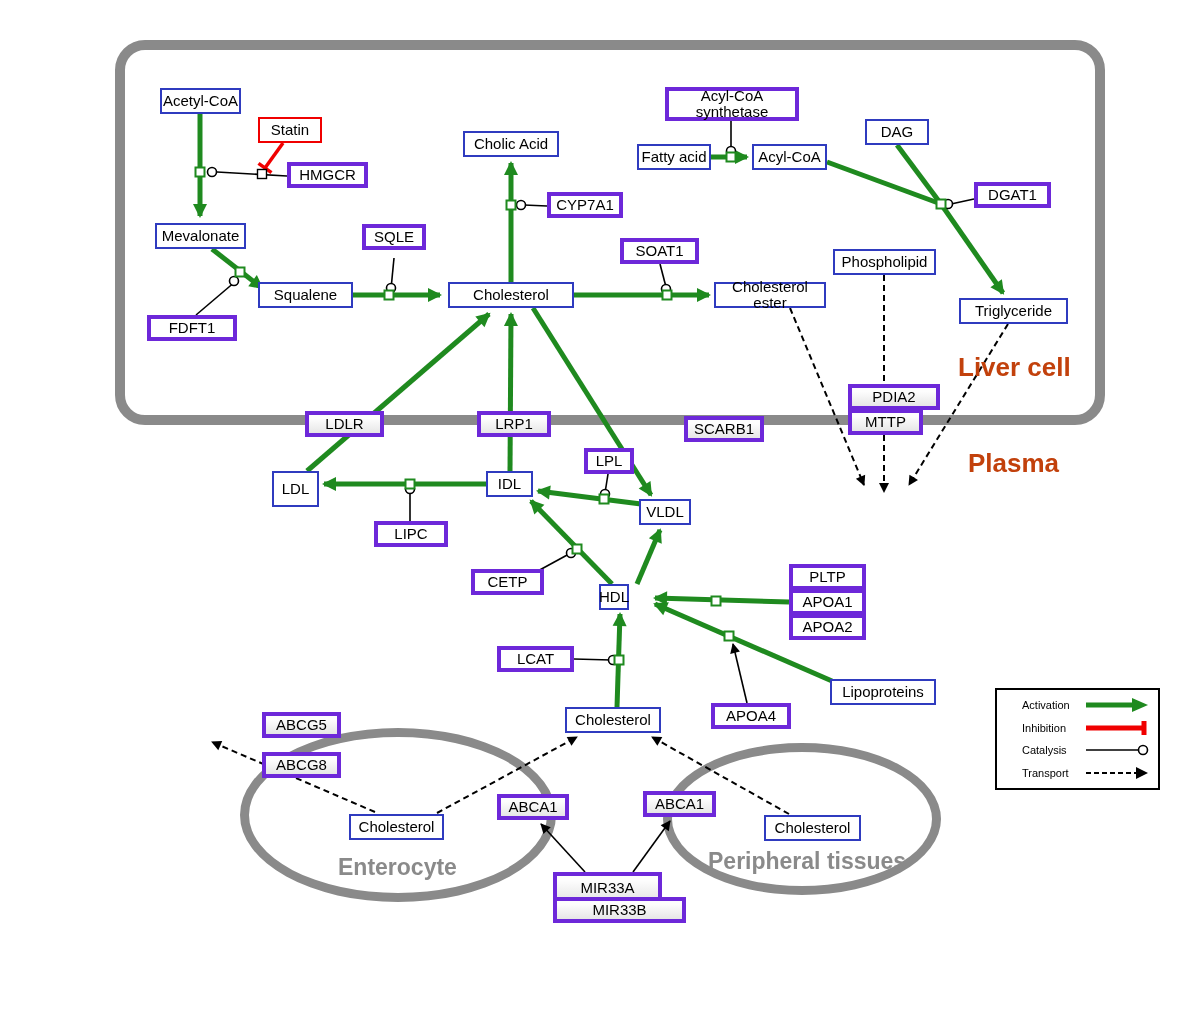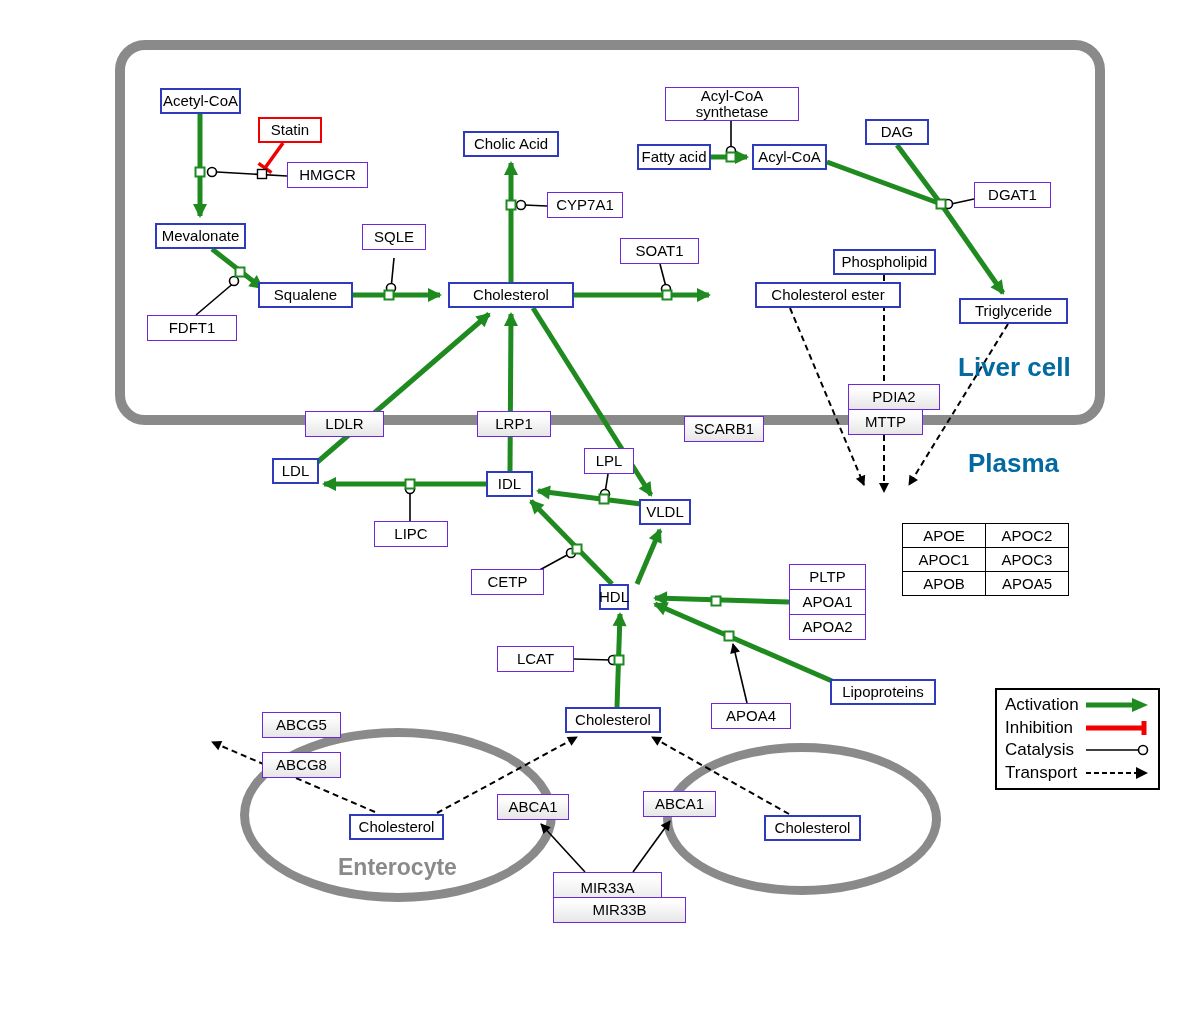--- a/index.html
+++ b/index.html
@@ -4,33 +4,33 @@
 <style>
   html,body{margin:0;padding:0;background:#fff;}
   #canvas{position:relative;width:1200px;height:1013px;background:#fff;overflow:hidden;
           font-family:"Liberation Sans",sans-serif;}
   .comp{position:absolute;box-sizing:border-box;background:transparent;}
   #liver-cell{left:115px;top:40px;width:990px;height:385px;border:10px solid #8a8a8a;border-radius:30px;}
   #enterocyte-cell{left:240px;top:728px;width:316px;height:174px;border:9px solid #8a8a8a;border-radius:50%;}
   #peripheral-cell{left:663px;top:743px;width:278px;height:152px;border:9px solid #8a8a8a;border-radius:50%;}
   svg.edges{position:absolute;left:0;top:0;z-index:2;}
   .node{position:absolute;z-index:3;box-sizing:border-box;display:flex;align-items:center;justify-content:center;
-        background:#fff;border:1px solid #6d28d9;font-size:15px;line-height:16px;color:#000;text-align:center;}
+        background:#fff;border:4px solid #6d28d9;font-size:15px;line-height:16px;color:#000;text-align:center;}
   .metab{border:2px solid #2f3bbf;}
   .drug{border:2px solid #f00000;}
   .gene{background:linear-gradient(#fdfdfd 20%,#e6e6e6);}
-  .comp-label{position:absolute;z-index:3;font-weight:bold;color:#0369a1;}
+  .comp-label{position:absolute;z-index:3;font-weight:bold;color:#c2410c;}
   .big{font-size:26px;}
   .mid{font-size:23px;color:#8a8a8a;}
   #apo-table{position:absolute;left:903px;top:523px;z-index:3;display:grid;grid-template-columns:83px 83px;}
   #apo-table div{box-sizing:border-box;height:25px;border:1px solid #000;background:#fff;display:flex;
         align-items:center;justify-content:center;font-size:15px;margin:0 0 -1px -1px;}
   #legend{position:absolute;left:995px;top:688px;width:165px;height:102px;z-index:3;border:2px solid #000;
         background:#fff;box-sizing:border-box;padding:4px 8px;display:flex;flex-direction:column;justify-content:space-around;}
-  .lrow{display:flex;align-items:center;justify-content:space-between;font-size:17px;}
+  .lrow{display:flex;align-items:center;justify-content:space-between;font-size:11px;margin-left:17px;}
 </style>
 </head>
 <body>
 
 <div id="canvas">
 
   <div class="comp" id="liver-cell"></div>
   <div class="comp" id="enterocyte-cell"></div>
   <div class="comp" id="peripheral-cell"></div>
 
@@ -135,71 +135,64 @@
   <div class="node drug" style="left:258px;top:117px;width:64px;height:26px">Statin</div>
   <div class="node" style="left:287px;top:162px;width:81px;height:26px">HMGCR</div>
   <div class="node metab" style="left:155px;top:223px;width:91px;height:26px">Mevalonate</div>
   <div class="node metab" style="left:463px;top:131px;width:96px;height:26px">Cholic Acid</div>
   <div class="node" style="left:547px;top:192px;width:76px;height:26px">CYP7A1</div>
   <div class="node" style="left:362px;top:224px;width:64px;height:26px">SQLE</div>
   <div class="node metab" style="left:258px;top:282px;width:95px;height:26px">Squalene</div>
   <div class="node" style="left:147px;top:315px;width:90px;height:26px">FDFT1</div>
   <div class="node metab" style="left:448px;top:282px;width:126px;height:26px">Cholesterol</div>
   <div class="node" style="left:620px;top:238px;width:79px;height:26px">SOAT1</div>
-  <div class="node metab" style="left:755px;top:282px;width:146px;height:26px">Cholesterol ester</div>
+  <div class="node metab" style="left:714px;top:282px;width:112px;height:26px">Cholesterol ester</div>
   <div class="node" style="left:665px;top:87px;width:134px;height:34px">Acyl-CoA synthetase</div>
   <div class="node metab" style="left:637px;top:144px;width:74px;height:26px">Fatty acid</div>
   <div class="node metab" style="left:752px;top:144px;width:75px;height:26px">Acyl-CoA</div>
   <div class="node metab" style="left:865px;top:119px;width:64px;height:26px">DAG</div>
   <div class="node" style="left:974px;top:182px;width:77px;height:26px">DGAT1</div>
   <div class="node metab" style="left:833px;top:249px;width:103px;height:26px">Phospholipid</div>
   <div class="node metab" style="left:959px;top:298px;width:109px;height:26px">Triglyceride</div>
 
   <div class="node gene" style="left:305px;top:411px;width:79px;height:26px">LDLR</div>
   <div class="node gene" style="left:477px;top:411px;width:74px;height:26px">LRP1</div>
   <div class="node gene" style="left:684px;top:416px;width:80px;height:26px">SCARB1</div>
   <div class="node gene" style="left:848px;top:384px;width:92px;height:26px">PDIA2</div>
   <div class="node gene" style="left:848px;top:409px;width:75px;height:26px">MTTP</div>
 
-  <div class="node metab" style="left:272px;top:458px;width:47px;height:26px">LDL</div>
+  <div class="node metab" style="left:272px;top:471px;width:47px;height:36px">LDL</div>
   <div class="node metab" style="left:486px;top:471px;width:47px;height:26px">IDL</div>
   <div class="node" style="left:374px;top:521px;width:74px;height:26px">LIPC</div>
   <div class="node" style="left:584px;top:448px;width:50px;height:26px">LPL</div>
   <div class="node metab" style="left:639px;top:499px;width:52px;height:26px">VLDL</div>
   <div class="node" style="left:471px;top:569px;width:73px;height:26px">CETP</div>
   <div class="node metab" style="left:599px;top:584px;width:30px;height:26px">HDL</div>
   <div class="node" style="left:497px;top:646px;width:77px;height:26px">LCAT</div>
   <div class="node" style="left:789px;top:564px;width:77px;height:26px">PLTP</div>
   <div class="node" style="left:789px;top:589px;width:77px;height:26px">APOA1</div>
   <div class="node" style="left:789px;top:614px;width:77px;height:26px">APOA2</div>
   <div class="node" style="left:711px;top:703px;width:80px;height:26px">APOA4</div>
   <div class="node metab" style="left:830px;top:679px;width:106px;height:26px">Lipoproteins</div>
   <div class="node metab" style="left:565px;top:707px;width:96px;height:26px">Cholesterol</div>
 
-  <div id="apo-table">
-    <div>APOE</div>
-    <div>APOC2</div>
-    <div>APOC1</div>
-    <div>APOC3</div>
-    <div>APOB</div>
-    <div>APOA5</div>
-  </div>
 
   <div class="node gene" style="left:262px;top:712px;width:79px;height:26px">ABCG5</div>
   <div class="node gene" style="left:262px;top:752px;width:79px;height:26px">ABCG8</div>
   <div class="node metab" style="left:349px;top:814px;width:95px;height:26px">Cholesterol</div>
   <div class="node gene" style="left:497px;top:794px;width:72px;height:26px">ABCA1</div>
   <div class="node gene" style="left:643px;top:791px;width:73px;height:26px">ABCA1</div>
   <div class="node metab" style="left:764px;top:815px;width:97px;height:26px">Cholesterol</div>
   <div class="node gene" style="left:553px;top:872px;width:109px;height:32px">MIR33A</div>
   <div class="node gene" style="left:553px;top:897px;width:133px;height:26px">MIR33B</div>
 
   <div class="comp-label big" style="left:958px;top:352px">Liver cell</div>
   <div class="comp-label big" style="left:968px;top:448px">Plasma</div>
   <div class="comp-label mid" style="left:338px;top:854px">Enterocyte</div>
+  <div class="comp-label mid" style="left:708px;top:848px">Peripheral tissues</div>
 
   <div id="legend">
     <div class="lrow">
       <span>Activation</span>
       <svg width="66" height="16">
         <line x1="2" y1="8" x2="50" y2="8" stroke="#1f8a1f" stroke-width="5"></line>
         <path d="M48,1 L64,8 L48,15 Z" fill="#1f8a1f"></path>
       </svg>
     </div>
     <div class="lrow">

